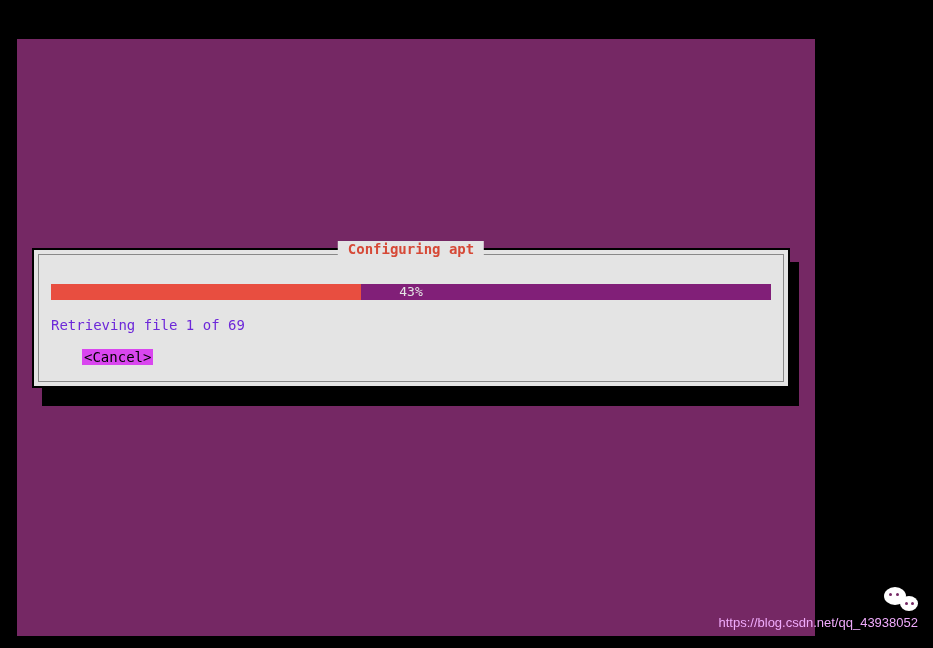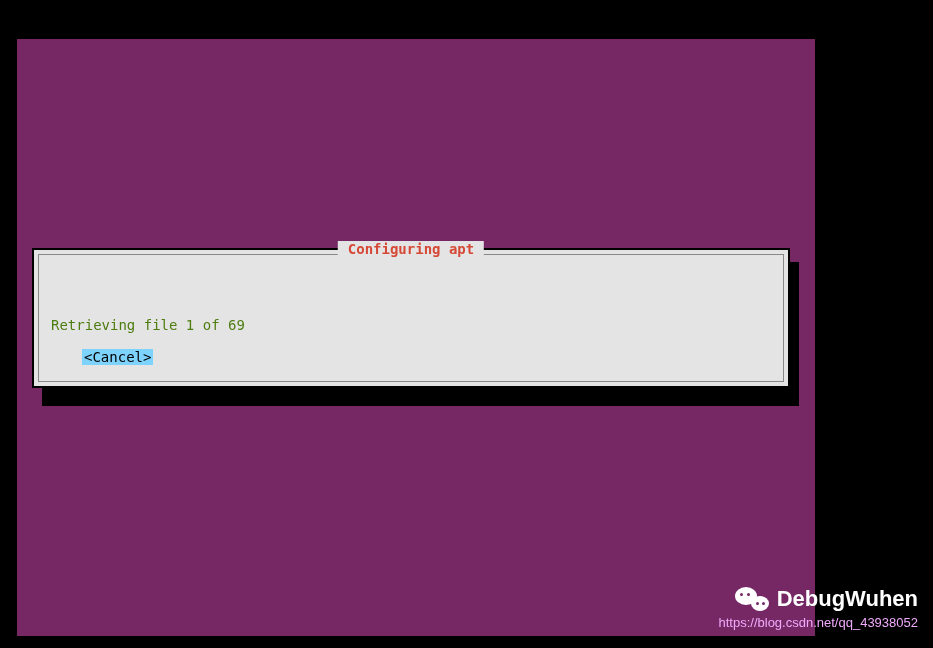--- a/index.html
+++ b/index.html
@@ -93,27 +93,27 @@
       transform: translateX(-50%);
       color: #e4e4e4;
       line-height: 16px;
       font-size: 13px;
       z-index: 3;
     }
     .status-text {
       position: absolute;
       left: 12px;
       top: 62px;
-      color: #4d7c0f;
+      color: #6d28d9;
     }
     .cancel-button {
       position: absolute;
       left: 43px;
       top: 94px;
-      background: #7dd3fc;
+      background: #d946ef;
       color: #000000;
       padding: 0 2px;
       line-height: 16px;
     }
     .watermark {
       position: absolute;
       right: 15px;
       bottom: 18px;
       color: #ffffff;
       text-align: right;
@@ -168,31 +168,34 @@
 <body>
 
 <div class="installer-bg"></div>
 
 <div class="dialog-shadow"></div>
 
 <div class="dialog">
   <div class="dialog-title-border"></div>
   <span class="dialog-title">Configuring apt</span>
   <div class="dialog-inner">
+    <div class="progress-bar-track">
+      <div class="progress-bar-fill" style="width:43%"></div>
+      <span class="progress-text">43%</span>
+    </div>
     <div class="status-text">Retrieving file 1 of 69</div>
     <div class="cancel-button">&lt;Cancel&gt;</div>
   </div>
 </div>
 
 <div class="watermark">
   <div class="watermark-name">
     <span class="wechat-icon">
       <span class="bubble1"></span>
       <span class="bubble2"></span>
       <span class="dot" style="left:5px;top:8px"></span>
       <span class="dot" style="left:12px;top:8px"></span>
       <span class="dot" style="right:4px;bottom:8px"></span>
       <span class="dot" style="right:10px;bottom:8px"></span>
     </span>
-    <span>DebugWuhen</span>
   </div>
   <div class="watermark-url">https://blog.csdn.net/qq_43938052</div>
 </div>
 
 </body></html>

